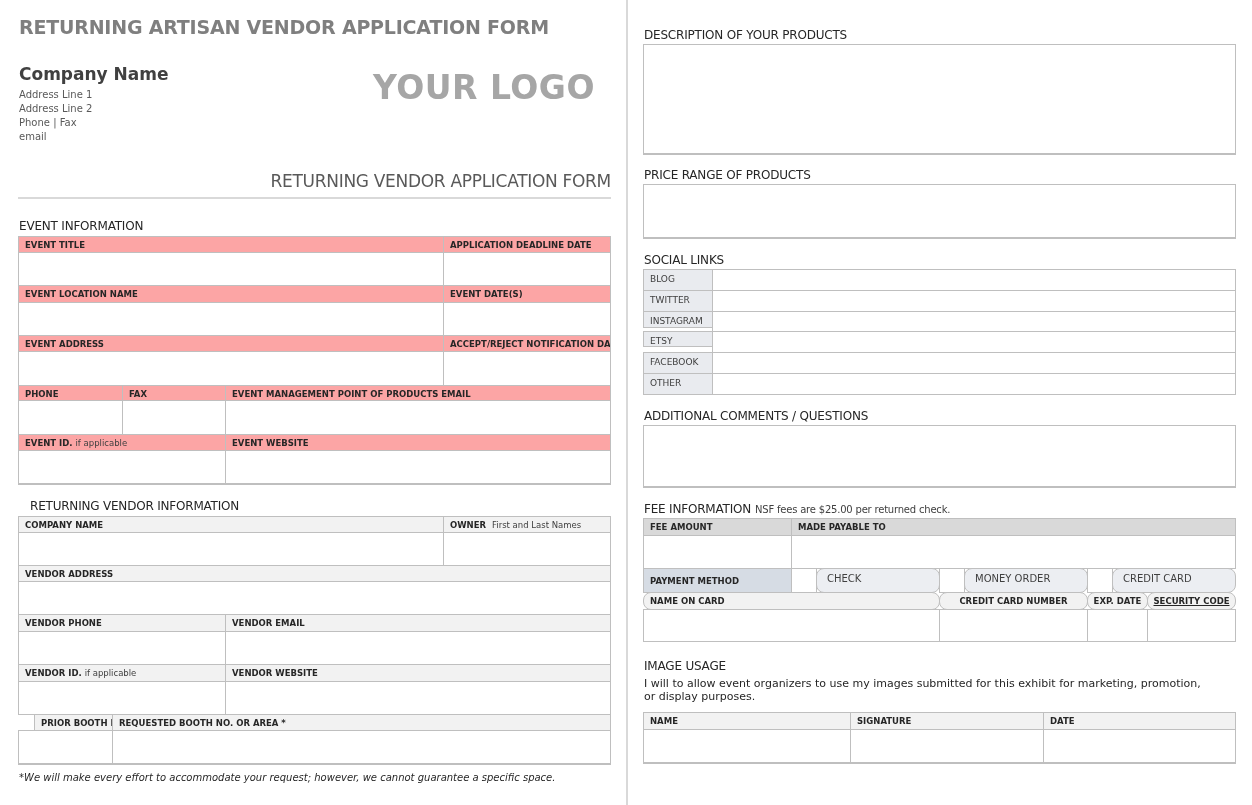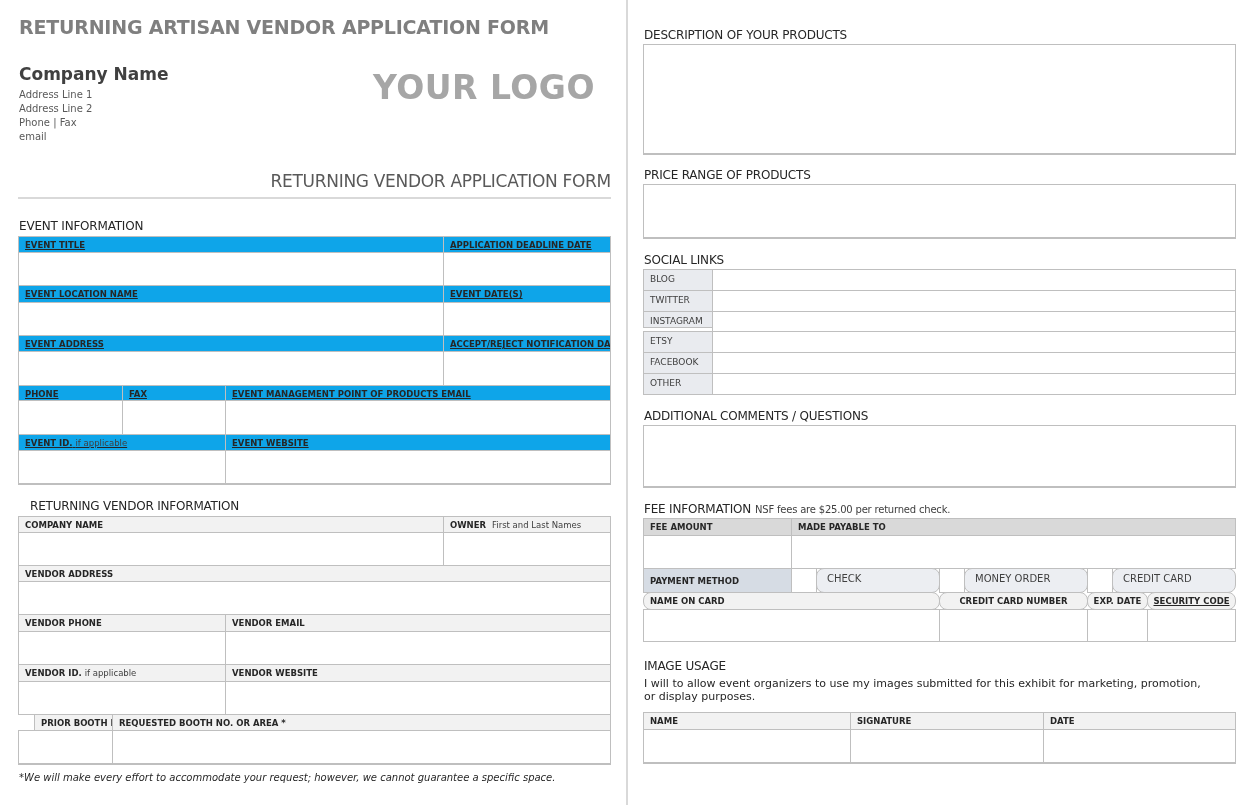--- a/index.html
+++ b/index.html
@@ -11,21 +11,21 @@
   .addr { left: 19px; font-size: 10px; color: #595959; line-height: 14px; }
   .logo { right: 657px; top: 68px; font-size: 33px; font-weight: bold; color: #a6a6a6; letter-spacing: 0.5px; white-space: nowrap; }
   .subtitle { right: 641px; top: 171px; font-size: 17px; color: #595959; white-space: nowrap; letter-spacing: -0.3px; }
   .rule { left: 18px; width: 593px; top: 197px; height: 2px; background: #d9d9d9; }
   .vdivider { left: 626px; top: 0; width: 2px; height: 805px; background: #d9d9d9; }
   .section-label { font-size: 12px; color: #262626; white-space: nowrap; letter-spacing: -0.2px; }
   .section-label .note { font-size: 10px; color: #404040; margin-left: 4px; }
   .cell { position: absolute; border: 1px solid #bfbfbf; font-size: 8.5px; font-weight: bold; color: #262626;
           padding: 3px 0 0 6px; white-space: nowrap; overflow: hidden; }
   .cell .light { font-weight: normal; color: #404040; }
-  .hdr-blue { background: #0ea5e9; text-decoration: underline; }
+  .hdr-blue { background: #fca5a5; }
   .hdr-gray { background: #f2f2f2; }
   .hdr-dark { background: #d9d9d9; }
   .hdr-pm { background: #d6dce4; }
   .hdr-light { background: #eceef2; border-radius: 8px; }
   .body { background: #ffffff; }
   .box { position: absolute; border: 1px solid #bfbfbf; border-bottom: 2px solid #bfbfbf; background: #fff; }
   .soc-label { position: absolute; border: 1px solid #bfbfbf; background: #e9ebef; font-size: 9px; color: #404040;
                padding: 4px 0 0 6px; }
   .soc-field { position: absolute; border: 1px solid #bfbfbf; background: #fff; }
   .opt { font-weight: normal; font-size: 10px; color: #404040; padding: 4px 0 0 10px; }
@@ -111,21 +111,21 @@
 <div class="abs section-label" style="left:644px; top:168px;">PRICE RANGE OF PRODUCTS</div>
 <div class="box" style="left:643px; top:184px; width:593px; height:55px;"></div>
 
 <div class="abs section-label" style="left:644px; top:253px;">SOCIAL LINKS</div>
 <div class="soc-label" style="left:643px; top:269px; width:70px; height:22px;">BLOG</div>
 <div class="soc-field" style="left:712px; top:269px; width:524px; height:22px;"></div>
 <div class="soc-label" style="left:643px; top:290px; width:70px; height:22px;">TWITTER</div>
 <div class="soc-field" style="left:712px; top:290px; width:524px; height:22px;"></div>
 <div class="soc-label" style="left:643px; top:311px; width:70px; height:17px;">INSTAGRAM</div>
 <div class="soc-field" style="left:712px; top:311px; width:524px; height:21px;"></div>
-<div class="soc-label" style="left:643px; top:331px; width:70px; height:22px;">ETSY</div>
+<div class="soc-label" style="left:643px; top:331px; width:70px; height:16px;">ETSY</div>
 <div class="soc-field" style="left:712px; top:331px; width:524px; height:22px;"></div>
 <div class="soc-label" style="left:643px; top:352px; width:70px; height:22px;">FACEBOOK</div>
 <div class="soc-field" style="left:712px; top:352px; width:524px; height:22px;"></div>
 <div class="soc-label" style="left:643px; top:373px; width:70px; height:22px;">OTHER</div>
 <div class="soc-field" style="left:712px; top:373px; width:524px; height:22px;"></div>
 
 <div class="abs section-label" style="left:644px; top:409px;">ADDITIONAL COMMENTS / QUESTIONS</div>
 <div class="box" style="left:643px; top:425px; width:593px; height:63px;"></div>
 
 <div class="abs section-label" style="left:644px; top:502px;"><span>FEE INFORMATION</span><span class="note">NSF fees are $25.00 per returned check.</span></div>

